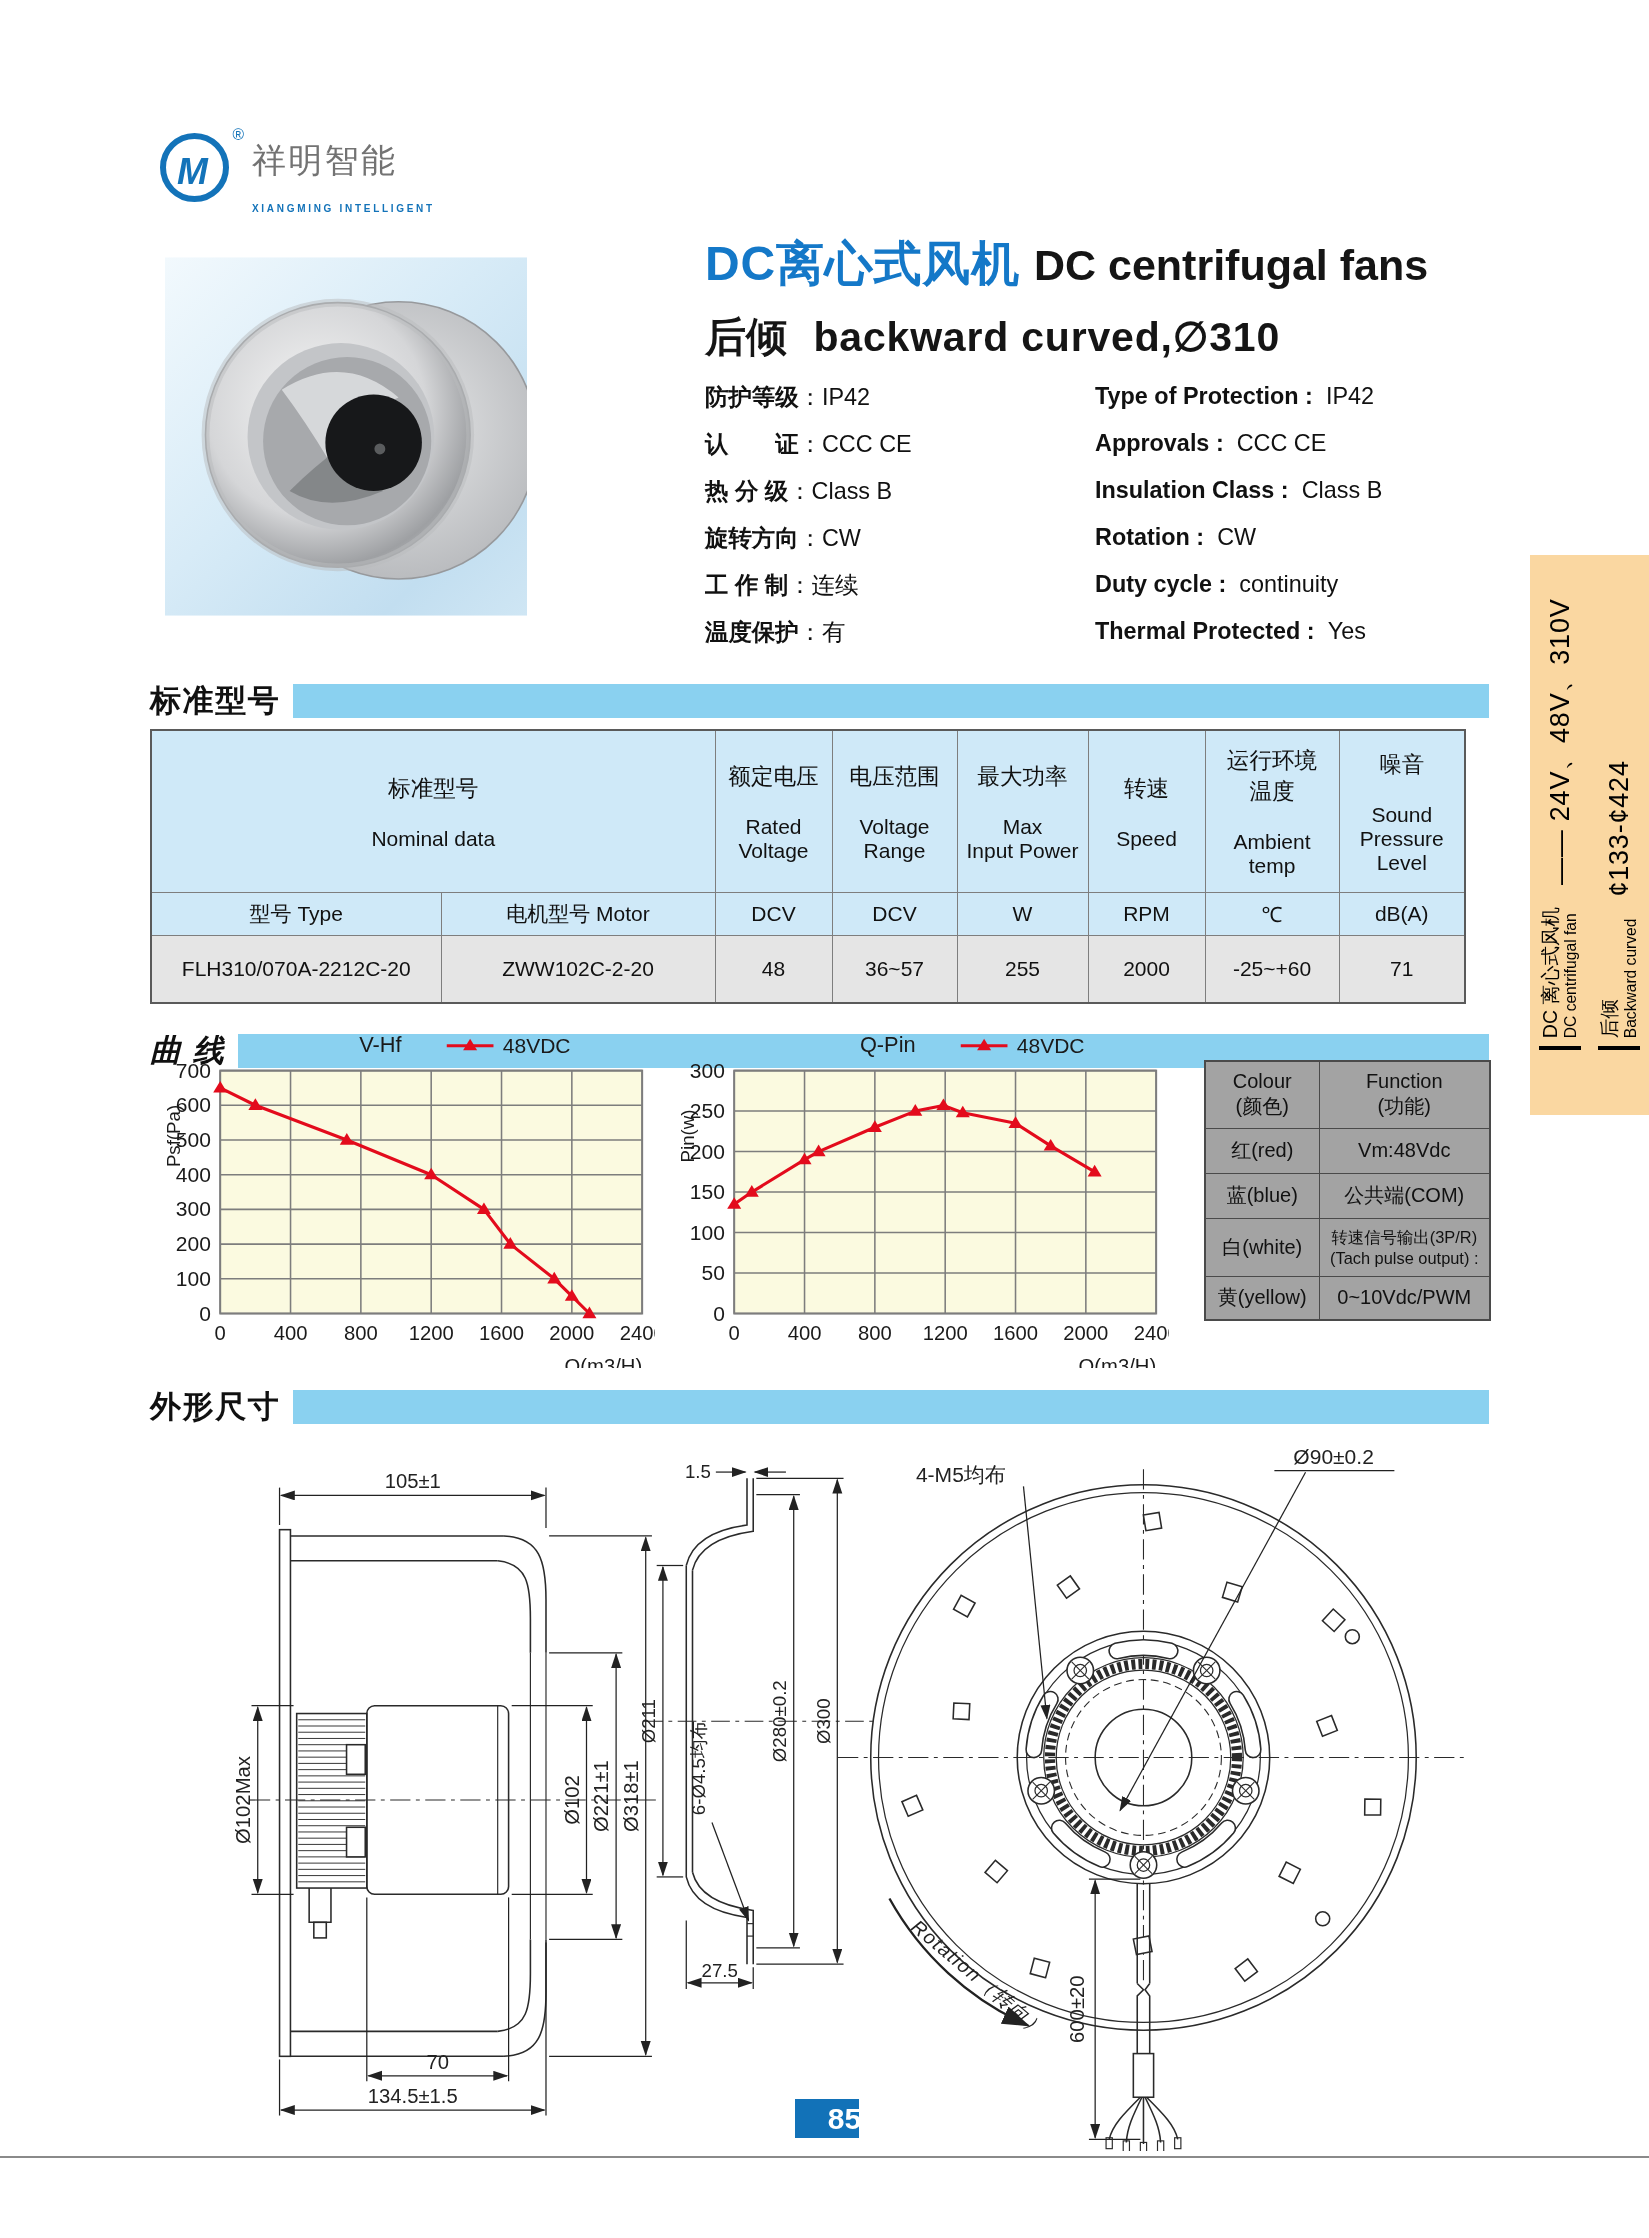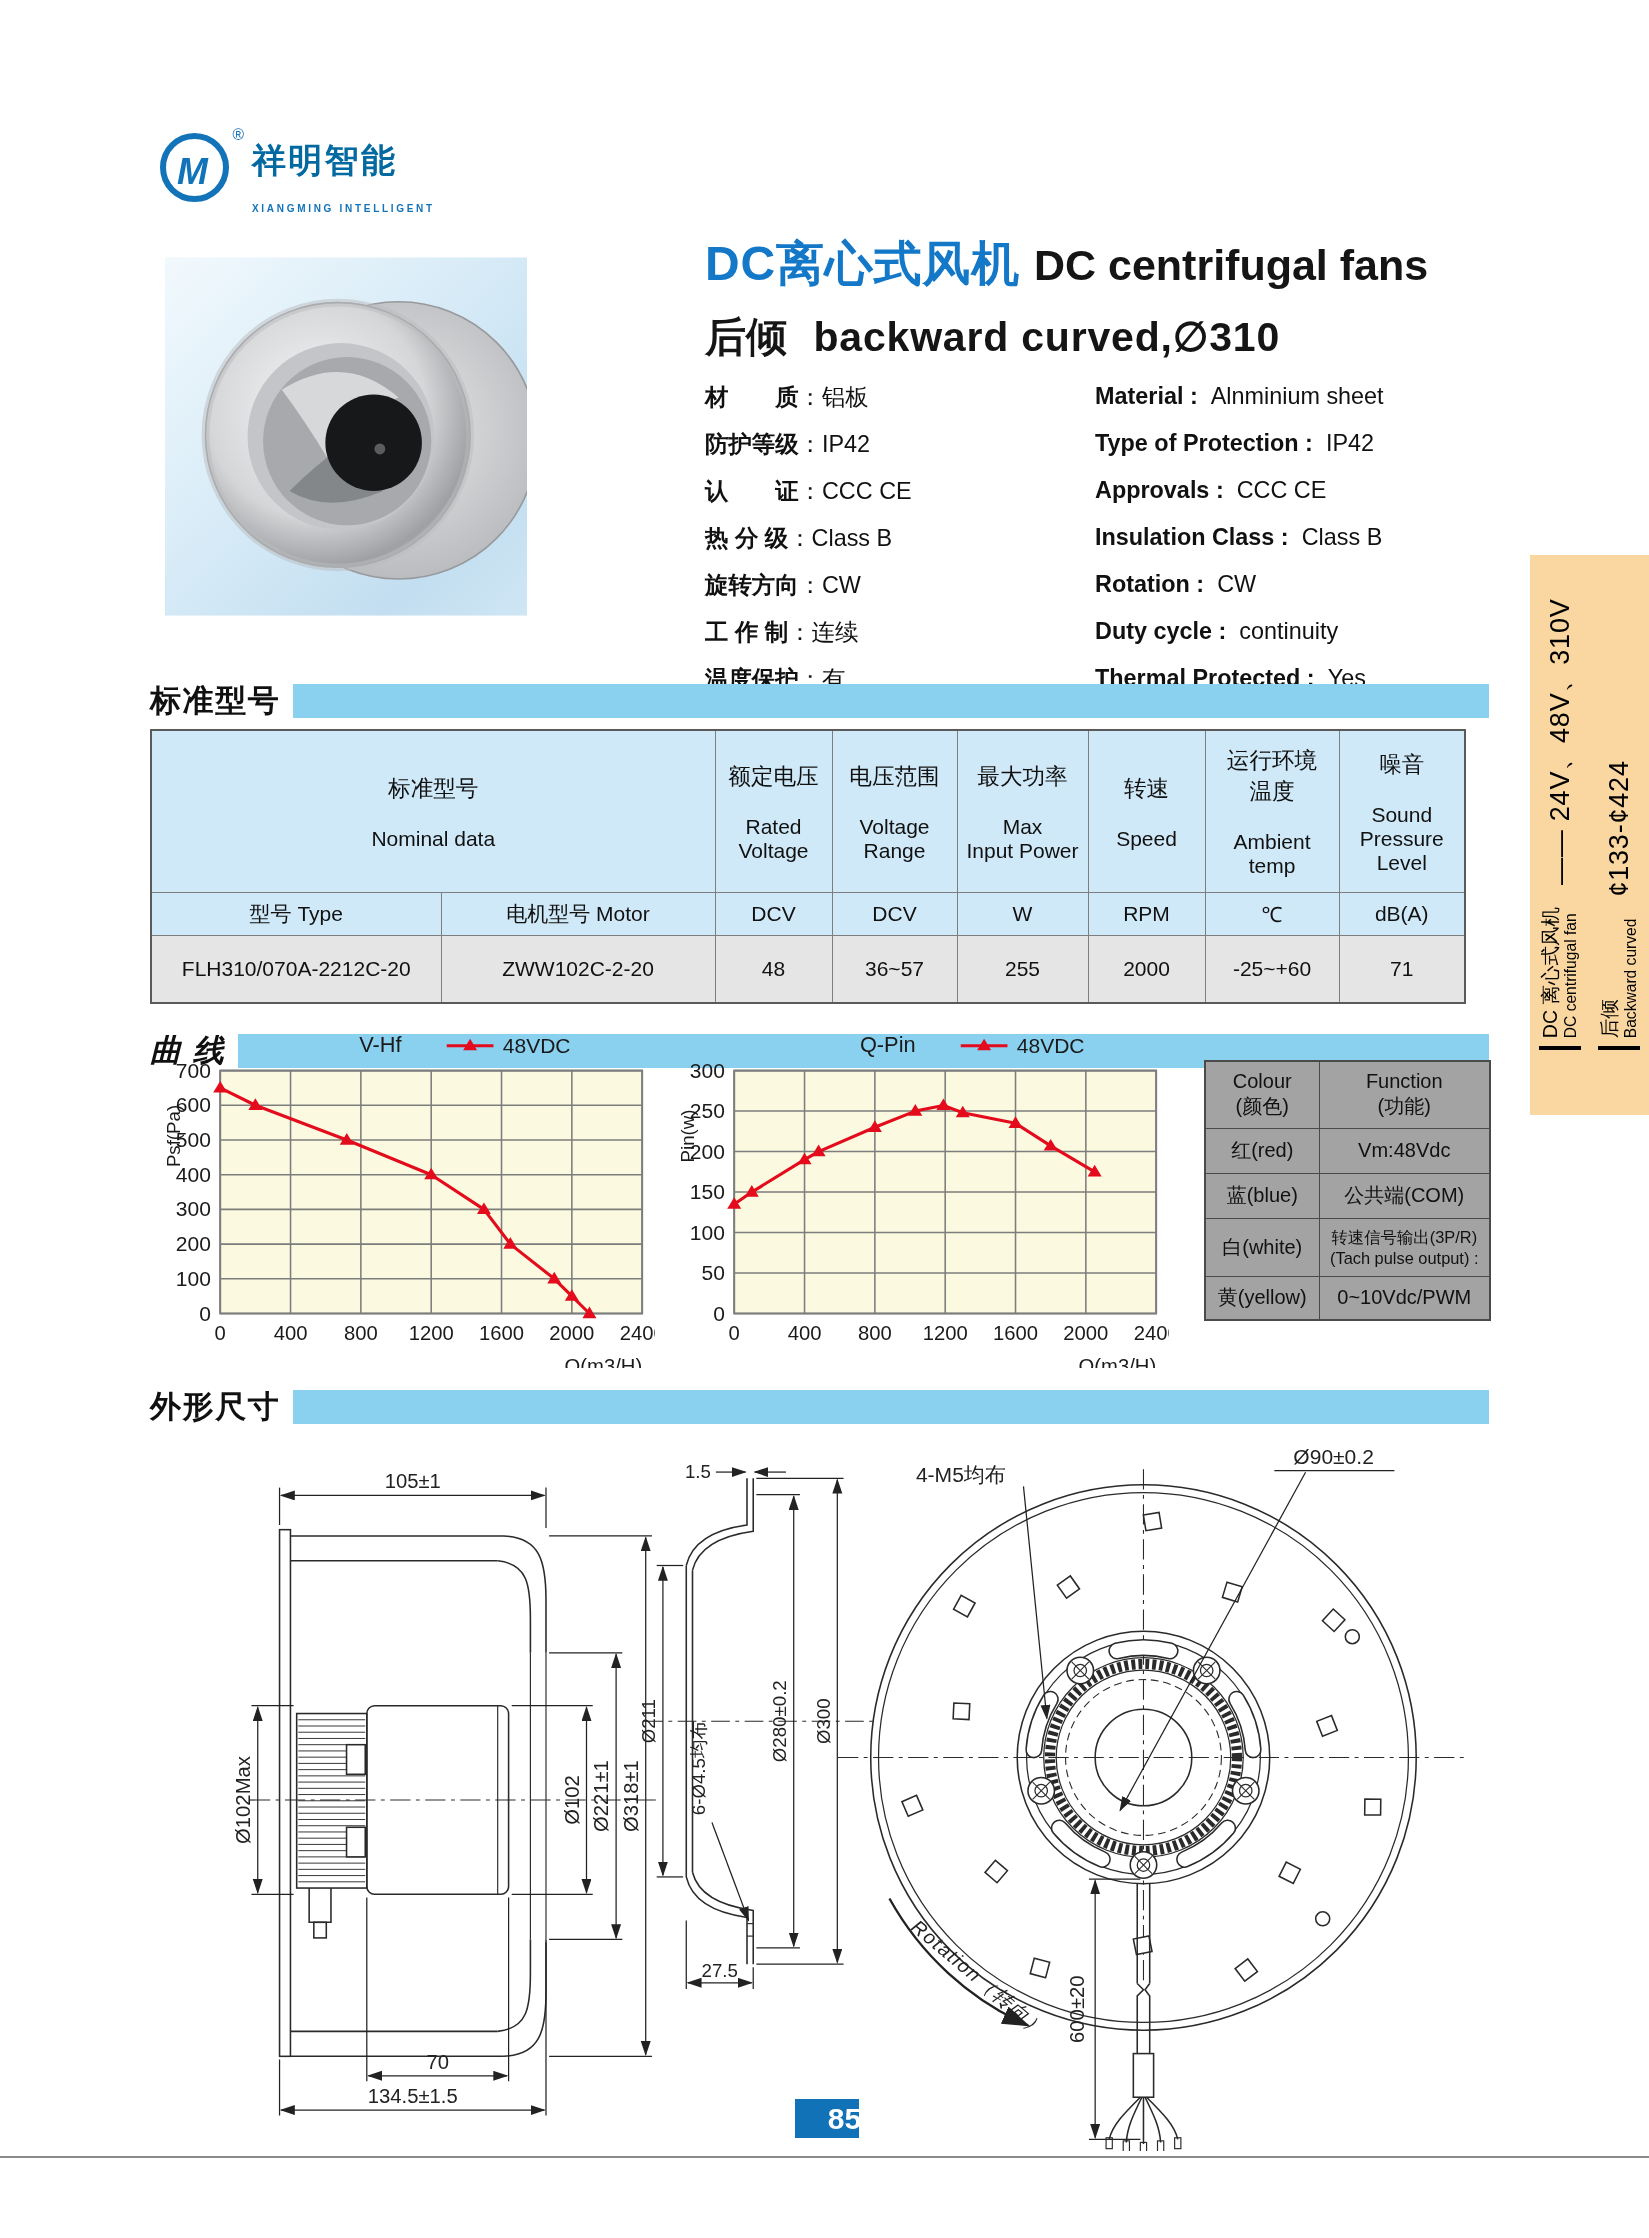--- a/index.html
+++ b/index.html
@@ -7,21 +7,21 @@
   body { font-family:"Liberation Sans", sans-serif; color:#111; }
   #page { position:relative; width:1649px; height:2239px; background:#fff; overflow:hidden; }
 
   
   .logo { position:absolute; left:160px; top:123px; display:flex; align-items:center; }
   .logo-mark { position:relative; width:81px; height:81px; }
   .logo-circle { position:absolute; left:0; top:4.7px; width:69px; height:69px; border:6.2px solid #1373b9; border-radius:50%; }
   .logo-m { position:absolute; left:17px; top:23.4px; font-size:37px; font-weight:800; color:#1373b9; font-style:italic; letter-spacing:-1.6px; }
   .logo-reg { position:absolute; right:-3.1px; top:-1.6px; font-size:15.6px; color:#1373b9; }
   .logo-text { margin-left:11px; }
-  .logo-cn { font-size:34px; font-weight:700; color:#0369a1; letter-spacing:2.3px;margin-top:15px; }
+  .logo-cn { font-size:34px; font-weight:400; color:#737373; letter-spacing:2.3px;margin-top:15px; }
   .logo-en { font-size:10px; font-weight:700; color:#1373b9; letter-spacing:2.7px; margin-top:19px; }
 
   
   .photo { position:absolute; left:165px; top:257px; width:362px; height:359px; }
 
   
   .title-line1 { position:absolute; left:705px; top:232px; display:flex; align-items:baseline; gap:14px; white-space:nowrap; }
   .title-cn { font-size:48px; font-weight:800; color:#1478c8; letter-spacing:0.8px; }
   .title-en { font-size:43px; font-weight:700; color:#151515; }
   .title-line2 { position:absolute; left:705px; top:310px; display:flex; align-items:baseline; gap:26.5px; white-space:nowrap; }
@@ -140,24 +140,20 @@
   <div class="title-line1">
     <span class="title-cn">DC离心式风机</span>
     <span class="title-en">DC centrifugal fans</span>
   </div>
   <div class="title-line2">
     <span class="sub-cn">后倾</span>
     <span class="sub-en">backward curved,∅310</span>
   </div>
 
   <div class="specs">
-    <div class="spec-row">
-      <span class="spec-cn"><b>材　　质</b>：<span>铝板</span></span>
-      <span class="spec-en"><b>Material :</b>&nbsp;&nbsp;<span>Alnminium sheet</span></span>
-    </div>
     <div class="spec-row">
       <span class="spec-cn"><b>防护等级</b>：<span>IP42</span></span>
       <span class="spec-en"><b>Type of Protection :</b>&nbsp;&nbsp;<span>IP42</span></span>
     </div>
     <div class="spec-row">
       <span class="spec-cn"><b>认　　证</b>：<span>CCC  CE</span></span>
       <span class="spec-en"><b>Approvals :</b>&nbsp;&nbsp;<span>CCC  CE</span></span>
     </div>
     <div class="spec-row">
       <span class="spec-cn"><b>热 分 级</b>：<span>Class  B</span></span>

